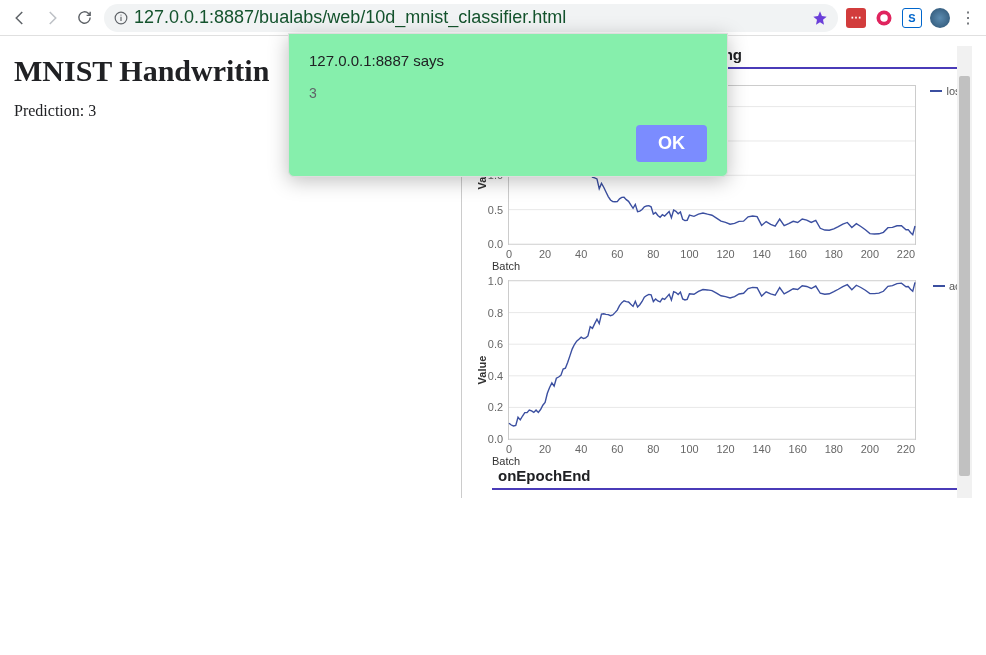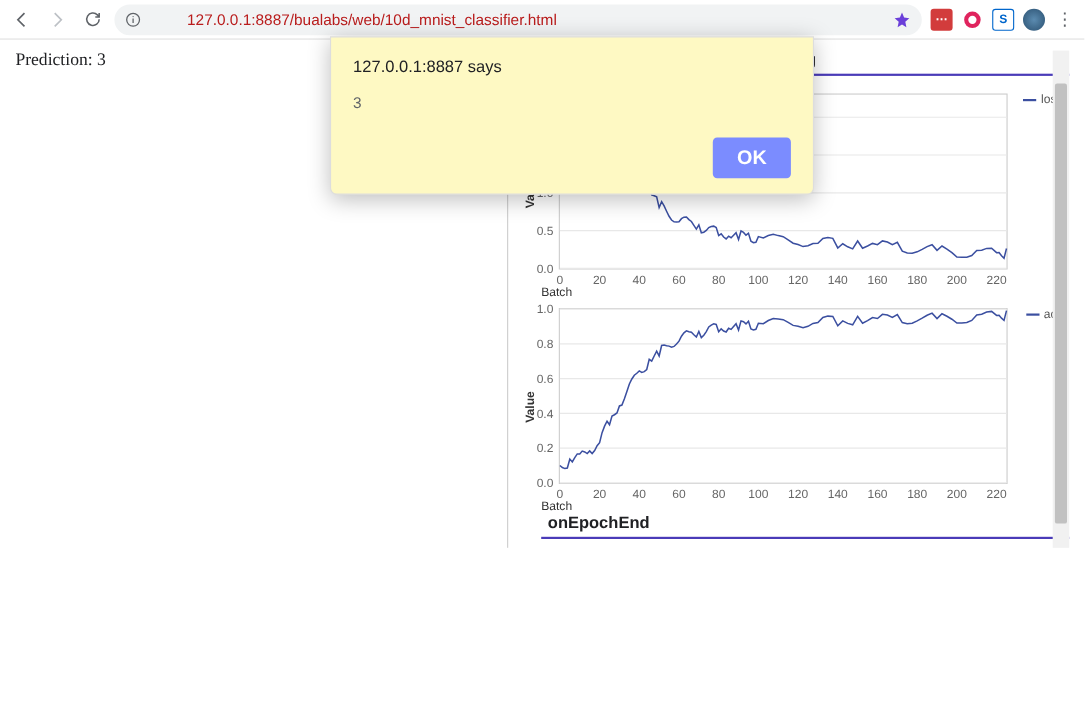--- a/index.html
+++ b/index.html
@@ -3,21 +3,21 @@
 <meta charset="utf-8">
 <style>
   * { box-sizing: border-box; }
   body { margin: 0; font-family: Arial, sans-serif; background: #fff; color: #202124; }
   
   
   .browser-bar { height: 36px; display: flex; align-items: center; padding: 0 8px; gap: 8px; border-bottom: 1px solid #e0e0e0; }
   .nav-btn { width: 24px; height: 24px; display: flex; align-items: center; justify-content: center; color: #5f6368; cursor: pointer; border-radius: 50%; }
   .nav-btn.disabled { color: #bdc1c6; }
   .url-bar { flex: 1; height: 28px; background: #f1f3f4; border-radius: 14px; display: flex; align-items: center; padding: 0 10px; font-size: 14px; color: #5f6368; gap: 6px; }
-  .url-text { flex: 1; color: #b91c1c; font-size: 14px; margin-left: 36px; }
+  .url-text { flex: 1; color: #14532d; font-size: 18px; }
   .ext-icon { width: 20px; height: 20px; border-radius: 3px; display:flex; align-items:center; justify-content:center; font-size:11px; font-weight:bold; color:#fff; }
   .menu-dots { color: #5f6368; width:20px; text-align:center; font-size:16px; }
 
   
   .page { position: relative; padding: 10px 14px; display:flex; }
   .left-col { width: 440px; }
   h1.page-title { font-family: "Times New Roman", serif; font-size: 30px; font-weight: bold; margin: 8px 0 14px 0; }
   .pred-line { font-family: "Times New Roman", serif; font-size: 16px; margin-bottom: 4px; }
   
   .canvas-wrap { margin-left: 96px; }
@@ -35,21 +35,21 @@
   .chart { position: absolute; left: 40px; top: 8px; width: 408px; height: 160px; border: 1px solid #ccc; background:#fff; }
   .legend { position:absolute; right: 2px; top: 8px; font-size: 11px; color:#555; display:flex; align-items:center; gap:4px;}
   .legend .dash { display:inline-block; width:12px; height:2px; background:#3b4fa0;}
   .ylabel { position:absolute; left:0; top:50%; transform: translateY(-50%) rotate(-90deg); transform-origin:center; font-size:11px; font-weight:bold; color:#333;}
   .xlabel { position:absolute; left: 24px; width:408px; bottom:0; font-size:11px; font-weight:normal; color:#333;}
   
   .scrollbar-v { position:absolute; right:0; top:0; width:15px; height:100%; background:#f1f1f1; }
   .scrollbar-thumb { position:absolute; right:2px; top:30px; width:11px; height:400px; background:#c1c1c1; border-radius:2px;}
 
   
-  .alert-overlay { position: absolute; left: 300px; top: -3px; width: 440px; background: #fef9c3; border: 1px solid #ddd; border-radius: 0 0 6px 6px; box-shadow: 0 4px 20px rgba(0,0,0,0.25); padding: 18px 20px 14px 20px; z-index: 100; }
+  .alert-overlay { position: absolute; left: 288px; top: -3px; width: 440px; background: #86efac; border: 1px solid #ddd; border-radius: 0 0 6px 6px; box-shadow: 0 4px 20px rgba(0,0,0,0.25); padding: 18px 20px 14px 20px; z-index: 100; }
   .alert-title { font-size: 15px; color:#202124; margin-bottom: 16px; }
   .alert-msg { font-size: 14px; color:#5f6368; margin-bottom: 24px; }
   .alert-btn-row { display:flex; justify-content:flex-end; }
   .alert-btn { background:#7b8cff; color:#fff; border:none; padding:8px 22px; border-radius:4px; font-size:18px; font-weight:bold; cursor:pointer; }
 
   .grid-line { stroke:#e8e8e8; stroke-width:1;}
   .data-line { stroke:#3b4fa0; stroke-width:1.4; fill:none;}
   .tick-label { font: 11px Arial; fill:#666; }
 </style>
 </head>
@@ -89,20 +89,21 @@
         <circle cx="12" cy="12" r="5" fill="#fff"></circle>
       </svg>
   </div>
   <div class="ext-icon" style="background:#fff; border:1px solid #0066cc; color:#0066cc;">S</div>
   <div class="ext-icon" style="background:radial-gradient(#5b8bb0,#2a5070); border-radius:50%;"></div>
   <div class="menu-dots">⋮</div>
 </div>
 
 <div class="page">
   <div class="left-col">
+    <h1 class="page-title">MNIST Handwritin</h1>
     <div class="pred-line">
       <span>Prediction: </span><span>3</span>
     </div>
   </div>
 
   <div class="right-col">
     <div class="section-hdr" style="text-align:right; padding-right:230px;"><span>aining</span></div>
 
     <div class="chart-wrap">
       <div class="ylabel">Value</div>

